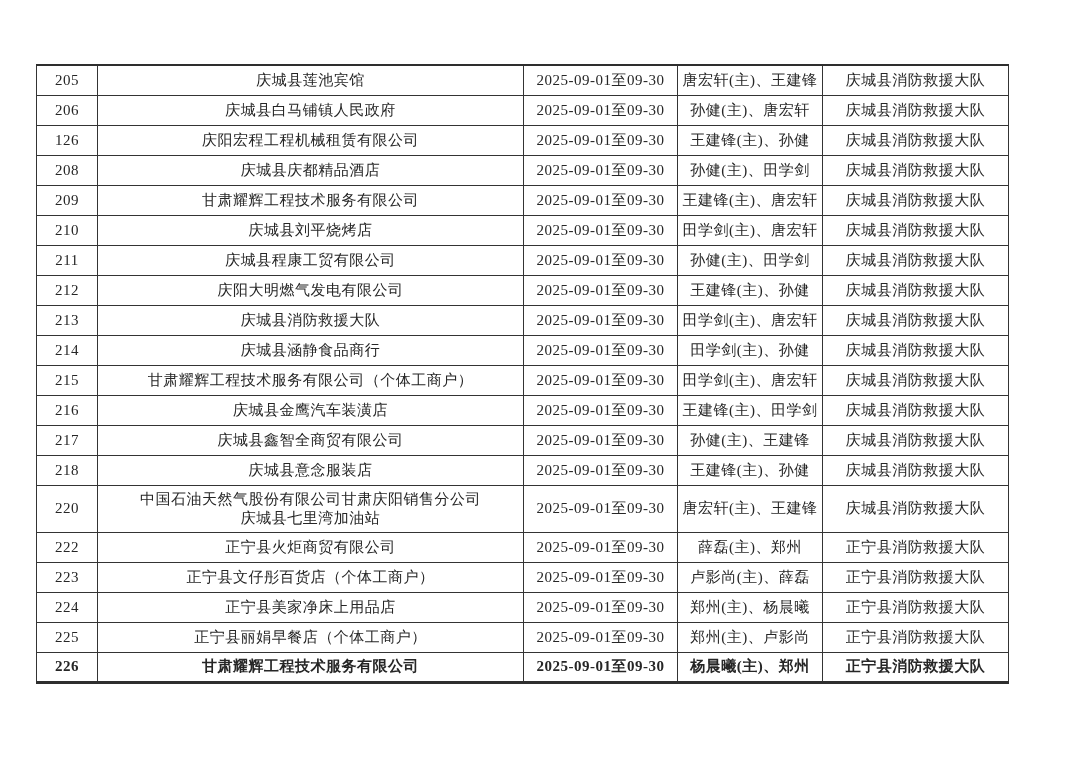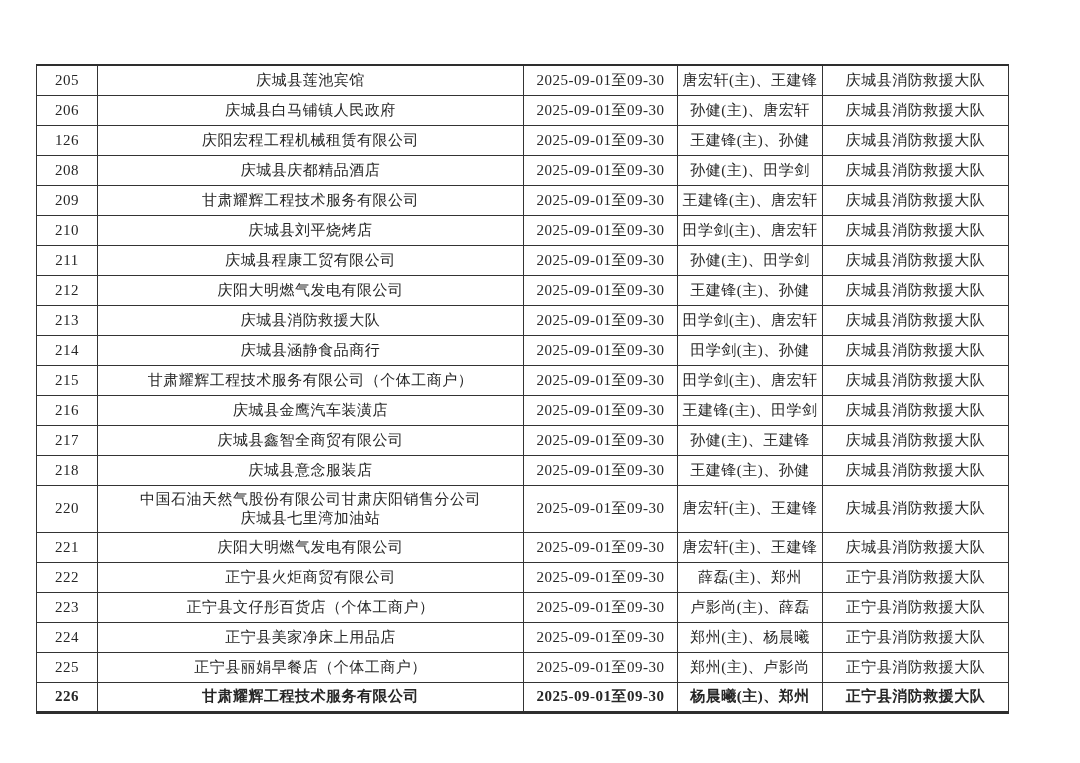--- a/index.html
+++ b/index.html
@@ -327,37 +327,20 @@
           </td>
           <td data-name="inspectors">
             <div data-name="inspectors-text">唐宏轩(主)、王建锋</div>
           </td>
           <td data-name="org-unit">
             <div data-name="org-unit-text">庆城县消防救援大队</div>
           </td>
         </tr>
         <tr data-name="table-row">
           <td data-name="row-number">
-            <div data-name="row-number-text">221</div>
-          </td>
-          <td data-name="unit-name">
-            <div data-name="unit-name-text">庆阳大明燃气发电有限公司</div>
-          </td>
-          <td data-name="inspection-date">
-            <div data-name="inspection-date-text">2025-09-01至09-30</div>
-          </td>
-          <td data-name="inspectors">
-            <div data-name="inspectors-text">唐宏轩(主)、王建锋</div>
-          </td>
-          <td data-name="org-unit">
-            <div data-name="org-unit-text">庆城县消防救援大队</div>
-          </td>
-        </tr>
-        <tr data-name="table-row">
-          <td data-name="row-number">
             <div data-name="row-number-text">222</div>
           </td>
           <td data-name="unit-name">
             <div data-name="unit-name-text">正宁县火炬商贸有限公司</div>
           </td>
           <td data-name="inspection-date">
             <div data-name="inspection-date-text">2025-09-01至09-30</div>
           </td>
           <td data-name="inspectors">
             <div data-name="inspectors-text">薛磊(主)、郑州</div>

